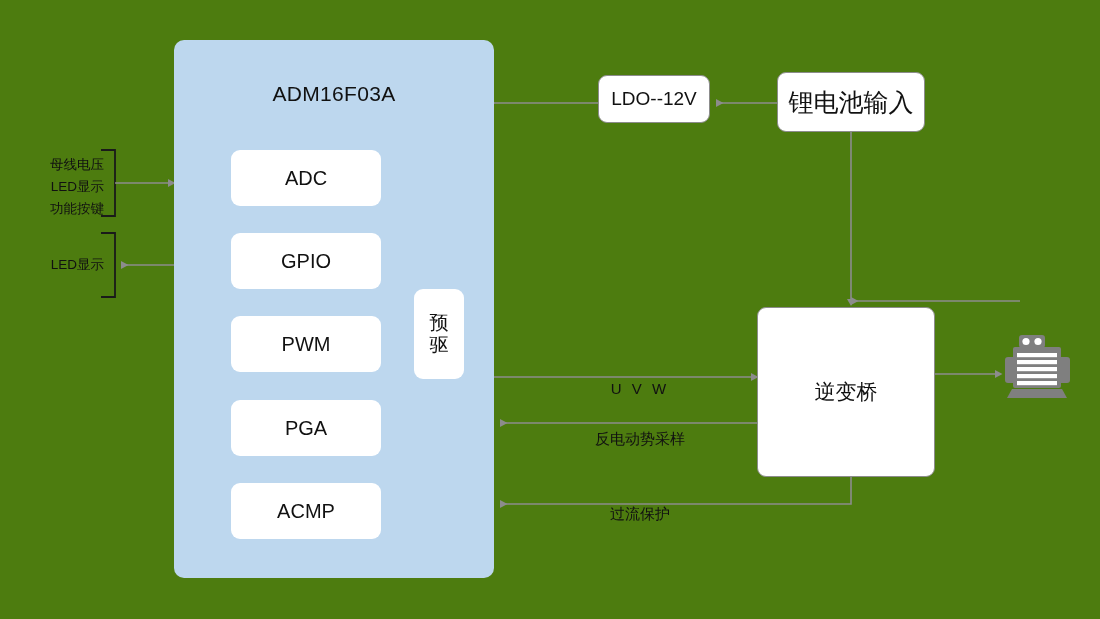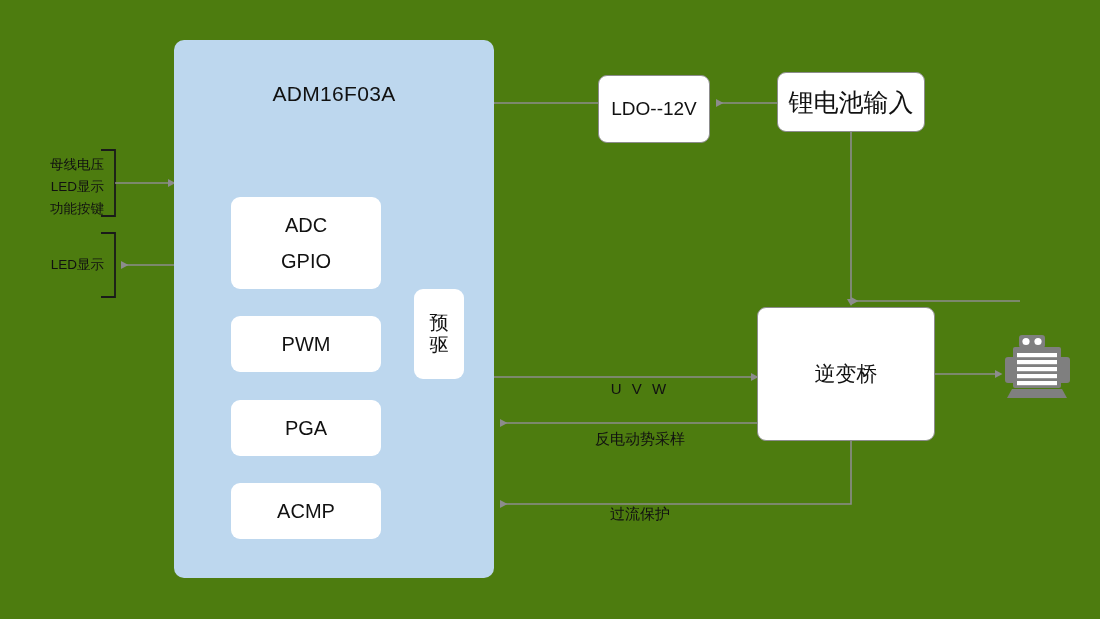--- a/index.html
+++ b/index.html
@@ -54,21 +54,21 @@
     width: 150px;
     height: 56px;
     background: #ffffff;
     border-radius: 9px;
     display: flex;
     align-items: center;
     justify-content: center;
     font-size: 20px;
     color: #111111;
   }
-  .ip-adc  { top: 150px; margin-top: 47px; }
+  .ip-adc  { top: 150px; }
   .ip-gpio { top: 233px; }
   .ip-pwm  { top: 316px; }
   .ip-pga  { top: 400px; }
   .ip-acmp { top: 483px; }
 
   .predrv-block {
     position: absolute;
     left: 414px;
     top: 289px;
     width: 50px;
@@ -90,29 +90,29 @@
     background: #ffffff;
     border: 1.4px solid #8c8c8c;
     border-radius: 9px;
     display: flex;
     align-items: center;
     justify-content: center;
     color: #111111;
     box-sizing: border-box;
   }
   .ldo-box {
-    left: 598px; top: 75px; width: 112px; height: 68px;
+    left: 598px; top: 75px; width: 112px; height: 48px;
     font-size: 19px;
   }
   .batt-box {
     left: 777px; top: 72px; width: 148px; height: 60px;
     font-size: 25px;
   }
   .inv-box {
-    left: 757px; top: 307px; width: 178px; height: 134px;
+    left: 757px; top: 307px; width: 178px; height: 170px;
     font-size: 21px;
   }
 
   
   .lbl-group { position: absolute; }
   .lbl-text {
     position: absolute;
     text-align: right;
     font-size: 13.5px;
     line-height: 1.62;

